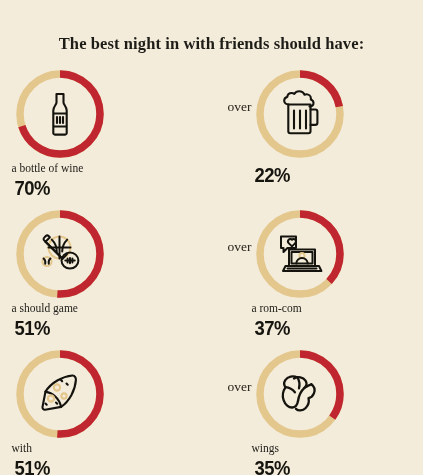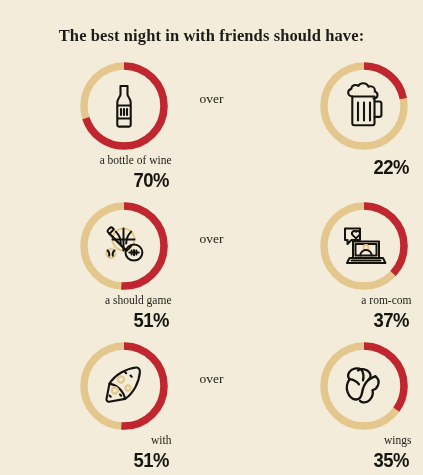--- a/index.html
+++ b/index.html
@@ -21,43 +21,43 @@
     box-sizing: border-box;
   }
   .title {
     text-align: center;
     font-family: "Liberation Serif", serif;
     font-size: 16.5px;
     font-weight: bold;
     color: #1d1c17;
     letter-spacing: 0.1px;
     padding-top: 22px;
-    margin: 4px;
+    margin: 12px;
   }
   .rows {
     margin-top: 12px;
   }
   .row {
     display: flex;
     flex-direction: row;
     align-items: flex-start;
     justify-content: center;
     height: 140px;
   }
   .cell {
     width: 160px;
     display: flex;
     flex-direction: column;
-    align-items: flex-end;
+    align-items: flex-start;
   }
   .connector {
     width: 80px;
     display: flex;
     align-items: flex-start;
-    justify-content: center;
+    justify-content: flex-end;
     padding-top: 33px;
     box-sizing: border-box;
   }
   .connector-text {
     font-family: "Liberation Serif", serif;
     font-size: 13.5px;
     color: #232119;
   }
   .donut-wrap {
     position: relative;

